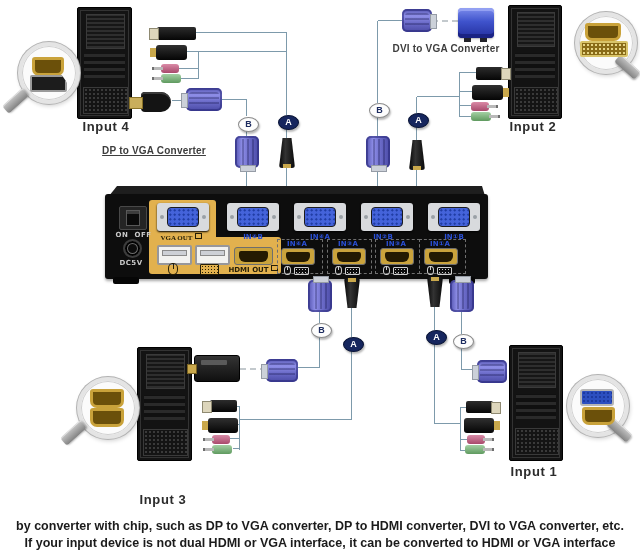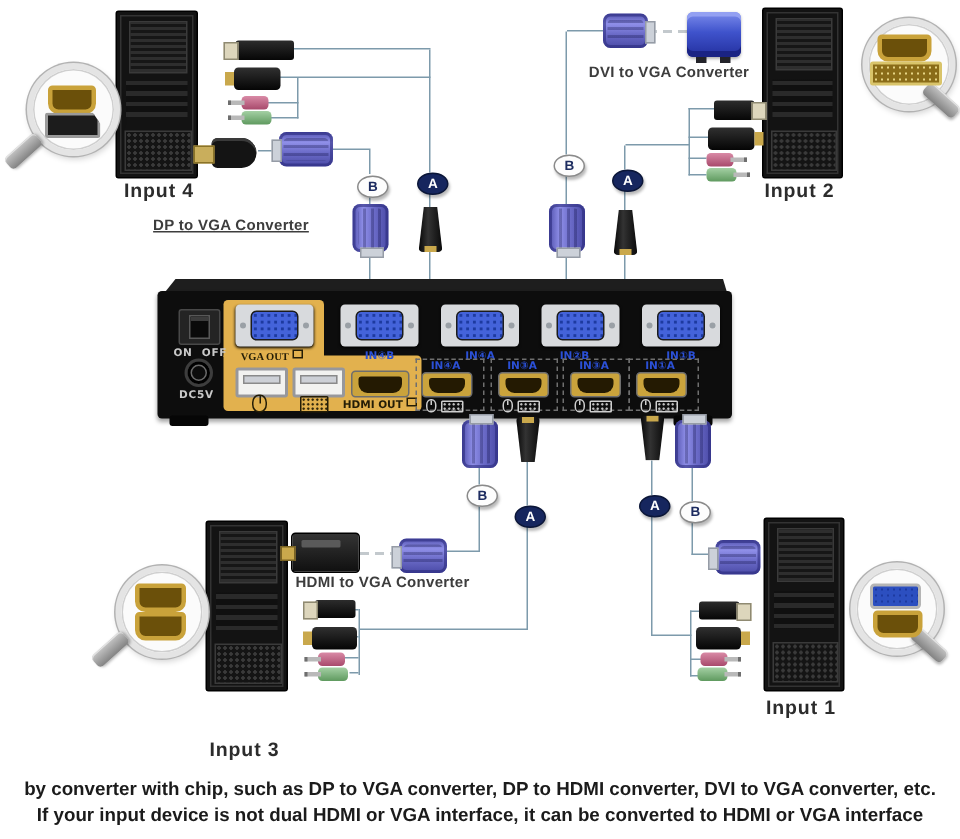--- a/index.html
+++ b/index.html
@@ -298,21 +298,20 @@
     <div class="tw-slots"></div>
     <div class="tw-psu"></div>
   </div>
   <div class="big-label" style="left:128px;top:492px;width:70px;">Input 3</div>
   <div class="mag" style="left:77px;top:377px;"></div>
   <div class="mag-handle" style="left:60px;top:428px;transform:rotate(-42deg);"></div>
   <div class="p-hdmi" style="left:90px;top:389px;width:28px;height:13px;"></div>
   <div class="p-hdmi" style="left:90px;top:408px;width:28px;height:13px;"></div>
   <div class="conv-h2v" style="left:194px;top:355px;width:44px;height:25px;"></div>
   <div class="vga-h pl" style="left:266px;top:359px;width:32px;"></div>
-  <div class="conv-label" style="left:190px;top:383px;width:130px;">HDMI to VGA Converter</div>
   <div class="usb-c tl" style="left:210px;top:400px;width:27px;height:12px;"></div>
   <div class="hdmi-c tl" style="left:208px;top:418px;width:30px;height:15px;"></div>
   <div class="jack pink tl" style="left:212px;top:435px;width:18px;"></div>
   <div class="jack green tl" style="left:212px;top:445px;width:20px;"></div>
 
   <div class="tower" style="left:509px;top:345px;width:52px;height:114px;">
     <div class="tw-frame"></div>
     <div class="tw-vent"></div>
     <div class="tw-slots"></div>
     <div class="tw-psu"></div>

